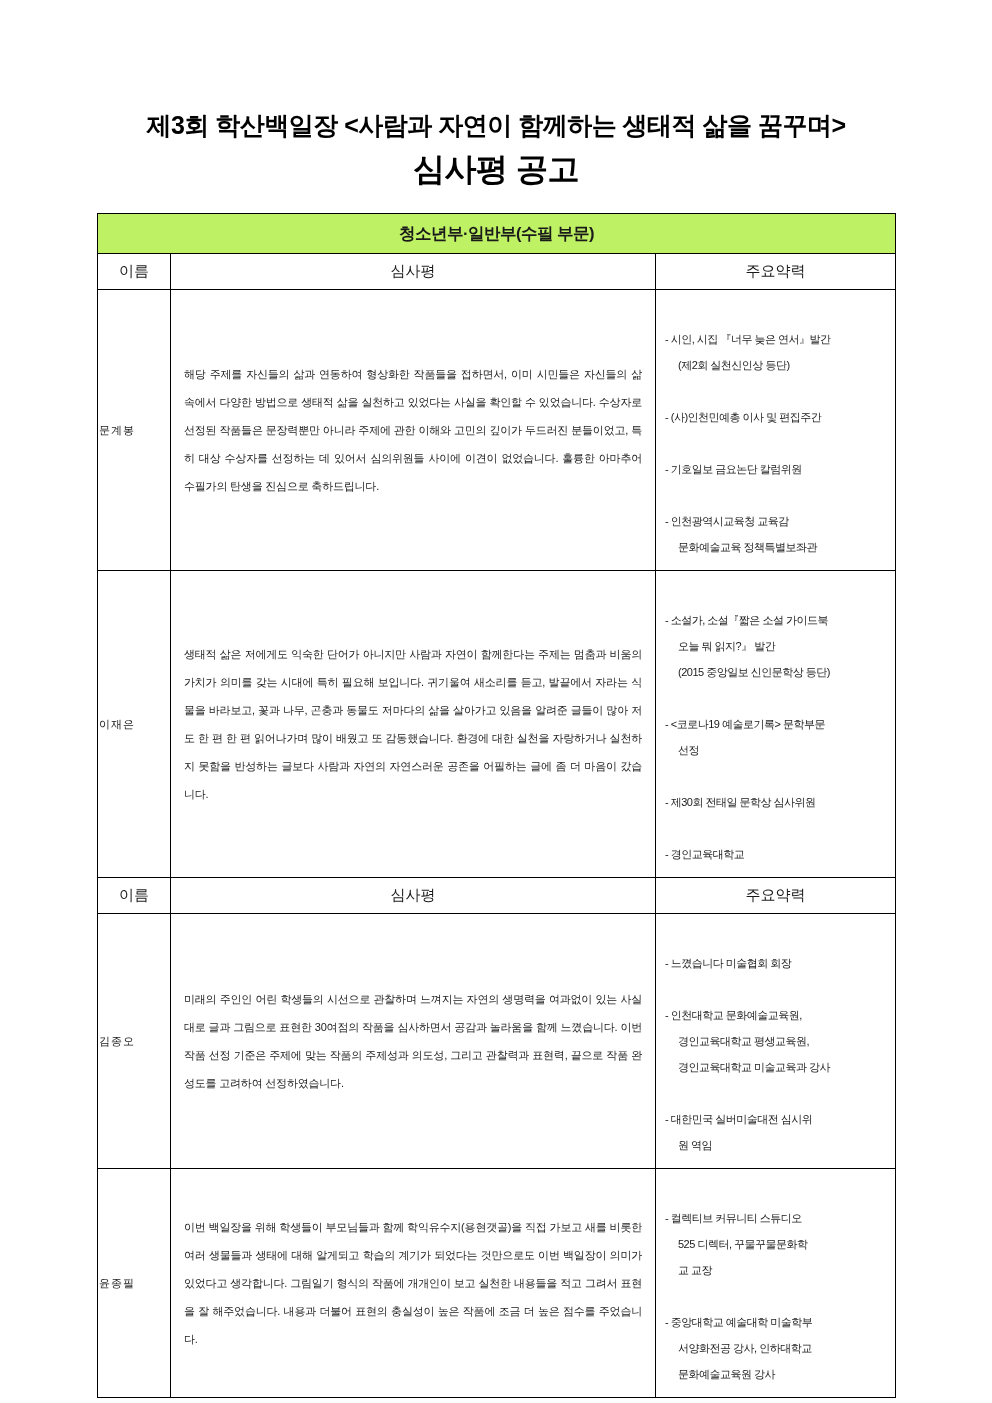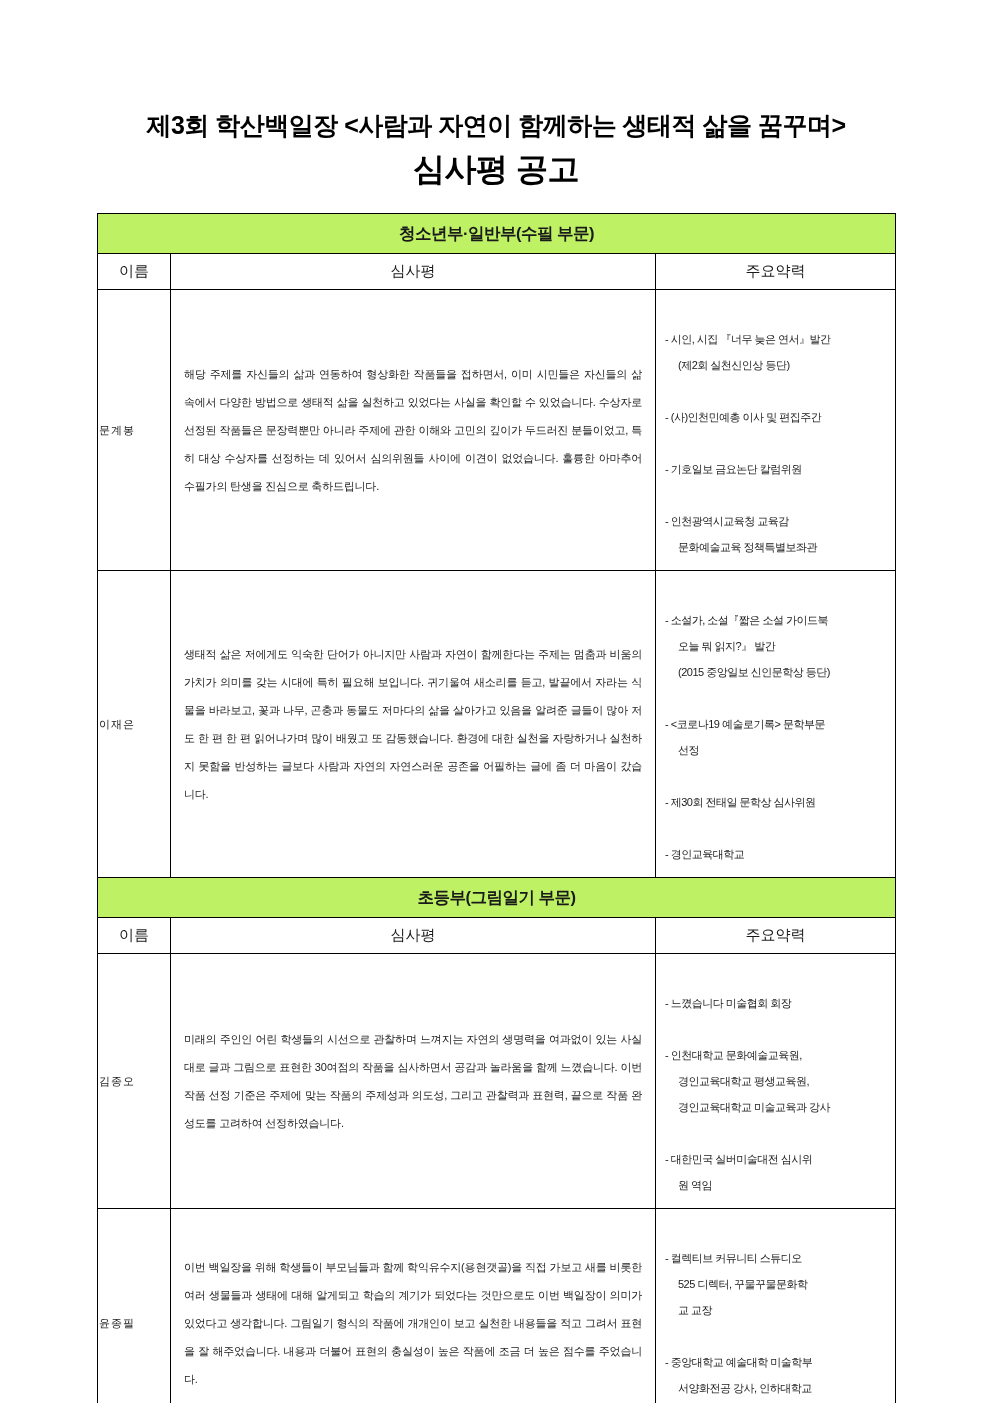--- a/index.html
+++ b/index.html
@@ -131,23 +131,20 @@
           <div class="profile-item">- 소설가, 소설『짧은 소설 가이드북
 오늘 뭐 읽지?』 발간
 (2015 중앙일보 신인문학상 등단)</div>
           <div class="profile-item">- &lt;코로나19 예술로기록&gt; 문학부문
 선정</div>
           <div class="profile-item">- 제30회 전태일 문학상 심사위원</div>
           <div class="profile-item">- 경인교육대학교</div>
         </td>
       </tr>
 
-      <tr class="section-row">
-        <td colspan="3">초등부(그림일기 부문)</td>
-      </tr>
       <tr class="colhead-row">
         <td>이름</td>
         <td>심사평</td>
         <td>주요약력</td>
       </tr>
       <tr class="judge-row">
         <td class="name-cell">김종오</td>
         <td class="review-cell">미래의 주인인 어린 학생들의 시선으로 관찰하며 느껴지는 자연의 생명력을 여과없이 있는 사실대로 글과 그림으로 표현한 30여점의 작품을 심사하면서 공감과 놀라움을 함께 느꼈습니다. 이번 작품 선정 기준은 주제에 맞는 작품의 주제성과 의도성, 그리고 관찰력과 표현력, 끝으로 작품 완성도를 고려하여 선정하였습니다.</td>
         <td class="profile-cell">
           <div class="profile-item">- 느꼈습니다 미술협회 회장</div>

